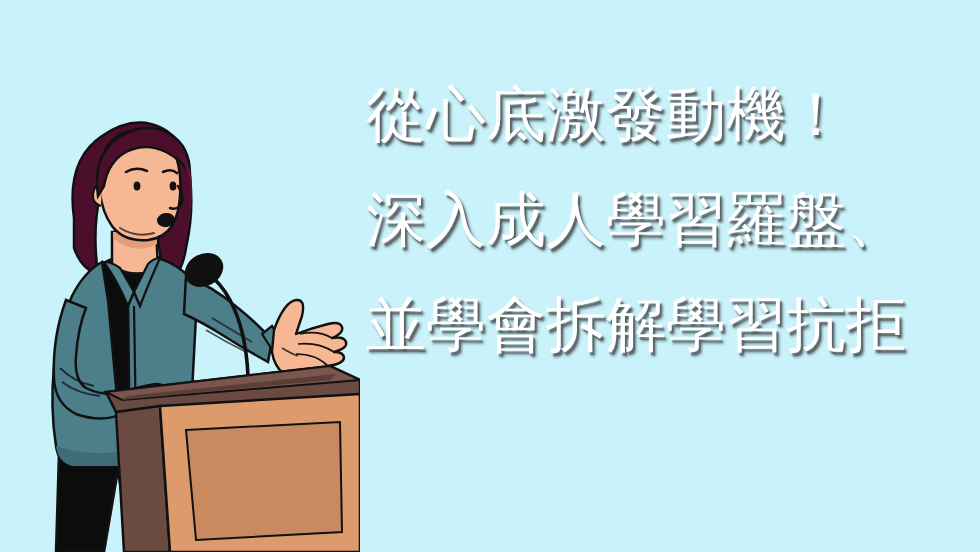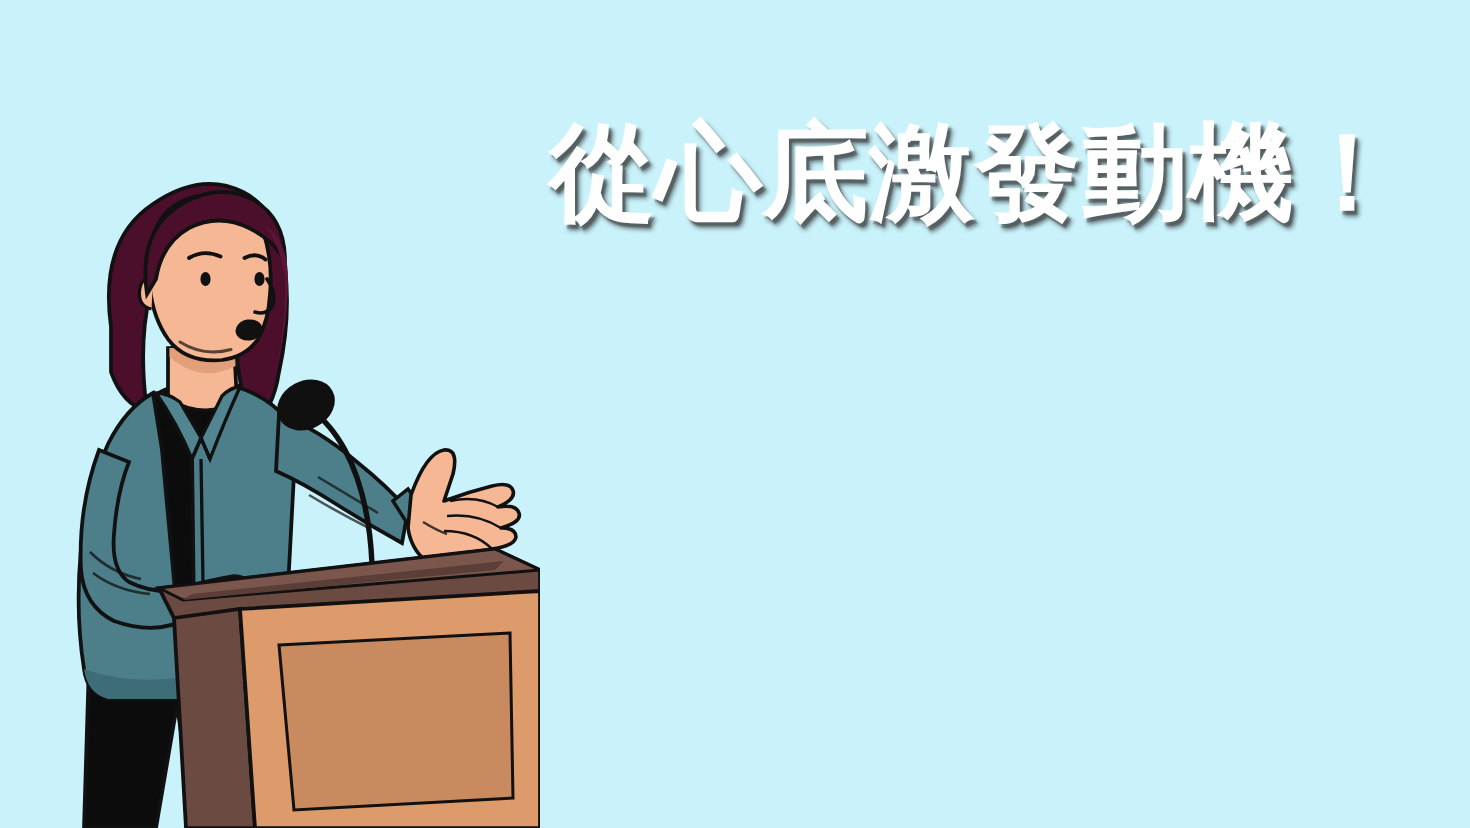--- a/index.html
+++ b/index.html
@@ -27,22 +27,22 @@
     height: 552px;
   }
   #headline {
     position: absolute;
     left: 366px;
     top: 62px;
     width: 600px;
   }
   .headline-line {
     color: #ffffff;
-    font-size: 71px;
-    font-weight: bold;
+    font-size: 60px;
+    font-weight: normal;
     line-height: 105px;
     white-space: nowrap;
     letter-spacing: 0px;
     text-shadow:
       3px 4px 3px rgba(40, 40, 40, 0.55),
       2px 3px 1px rgba(60, 60, 60, 0.45);
     font-family: "DejaVu Sans", "Liberation Sans", sans-serif;
   }
 </style>
 </head>
@@ -169,15 +169,17 @@
         <path d="M160 406 L360 394 L360 552 L170 552 Z" fill="#dd9a6b" stroke="#111111" stroke-width="2.5"></path>
 
         <path d="M186 430 L340 422 L342 532 L196 540 Z" fill="#c98a5f" stroke="#111111" stroke-width="2"></path>
       </g>
 
     </svg>
   </div>
 
   <div id="headline">
     <div class="headline-line">從心底激發動機！</div>
+    <div class="headline-line">深入成人學習羅盤、</div>
+    <div class="headline-line">並學會拆解學習抗拒</div>
   </div>
 
 </div>
 
 </body></html>

